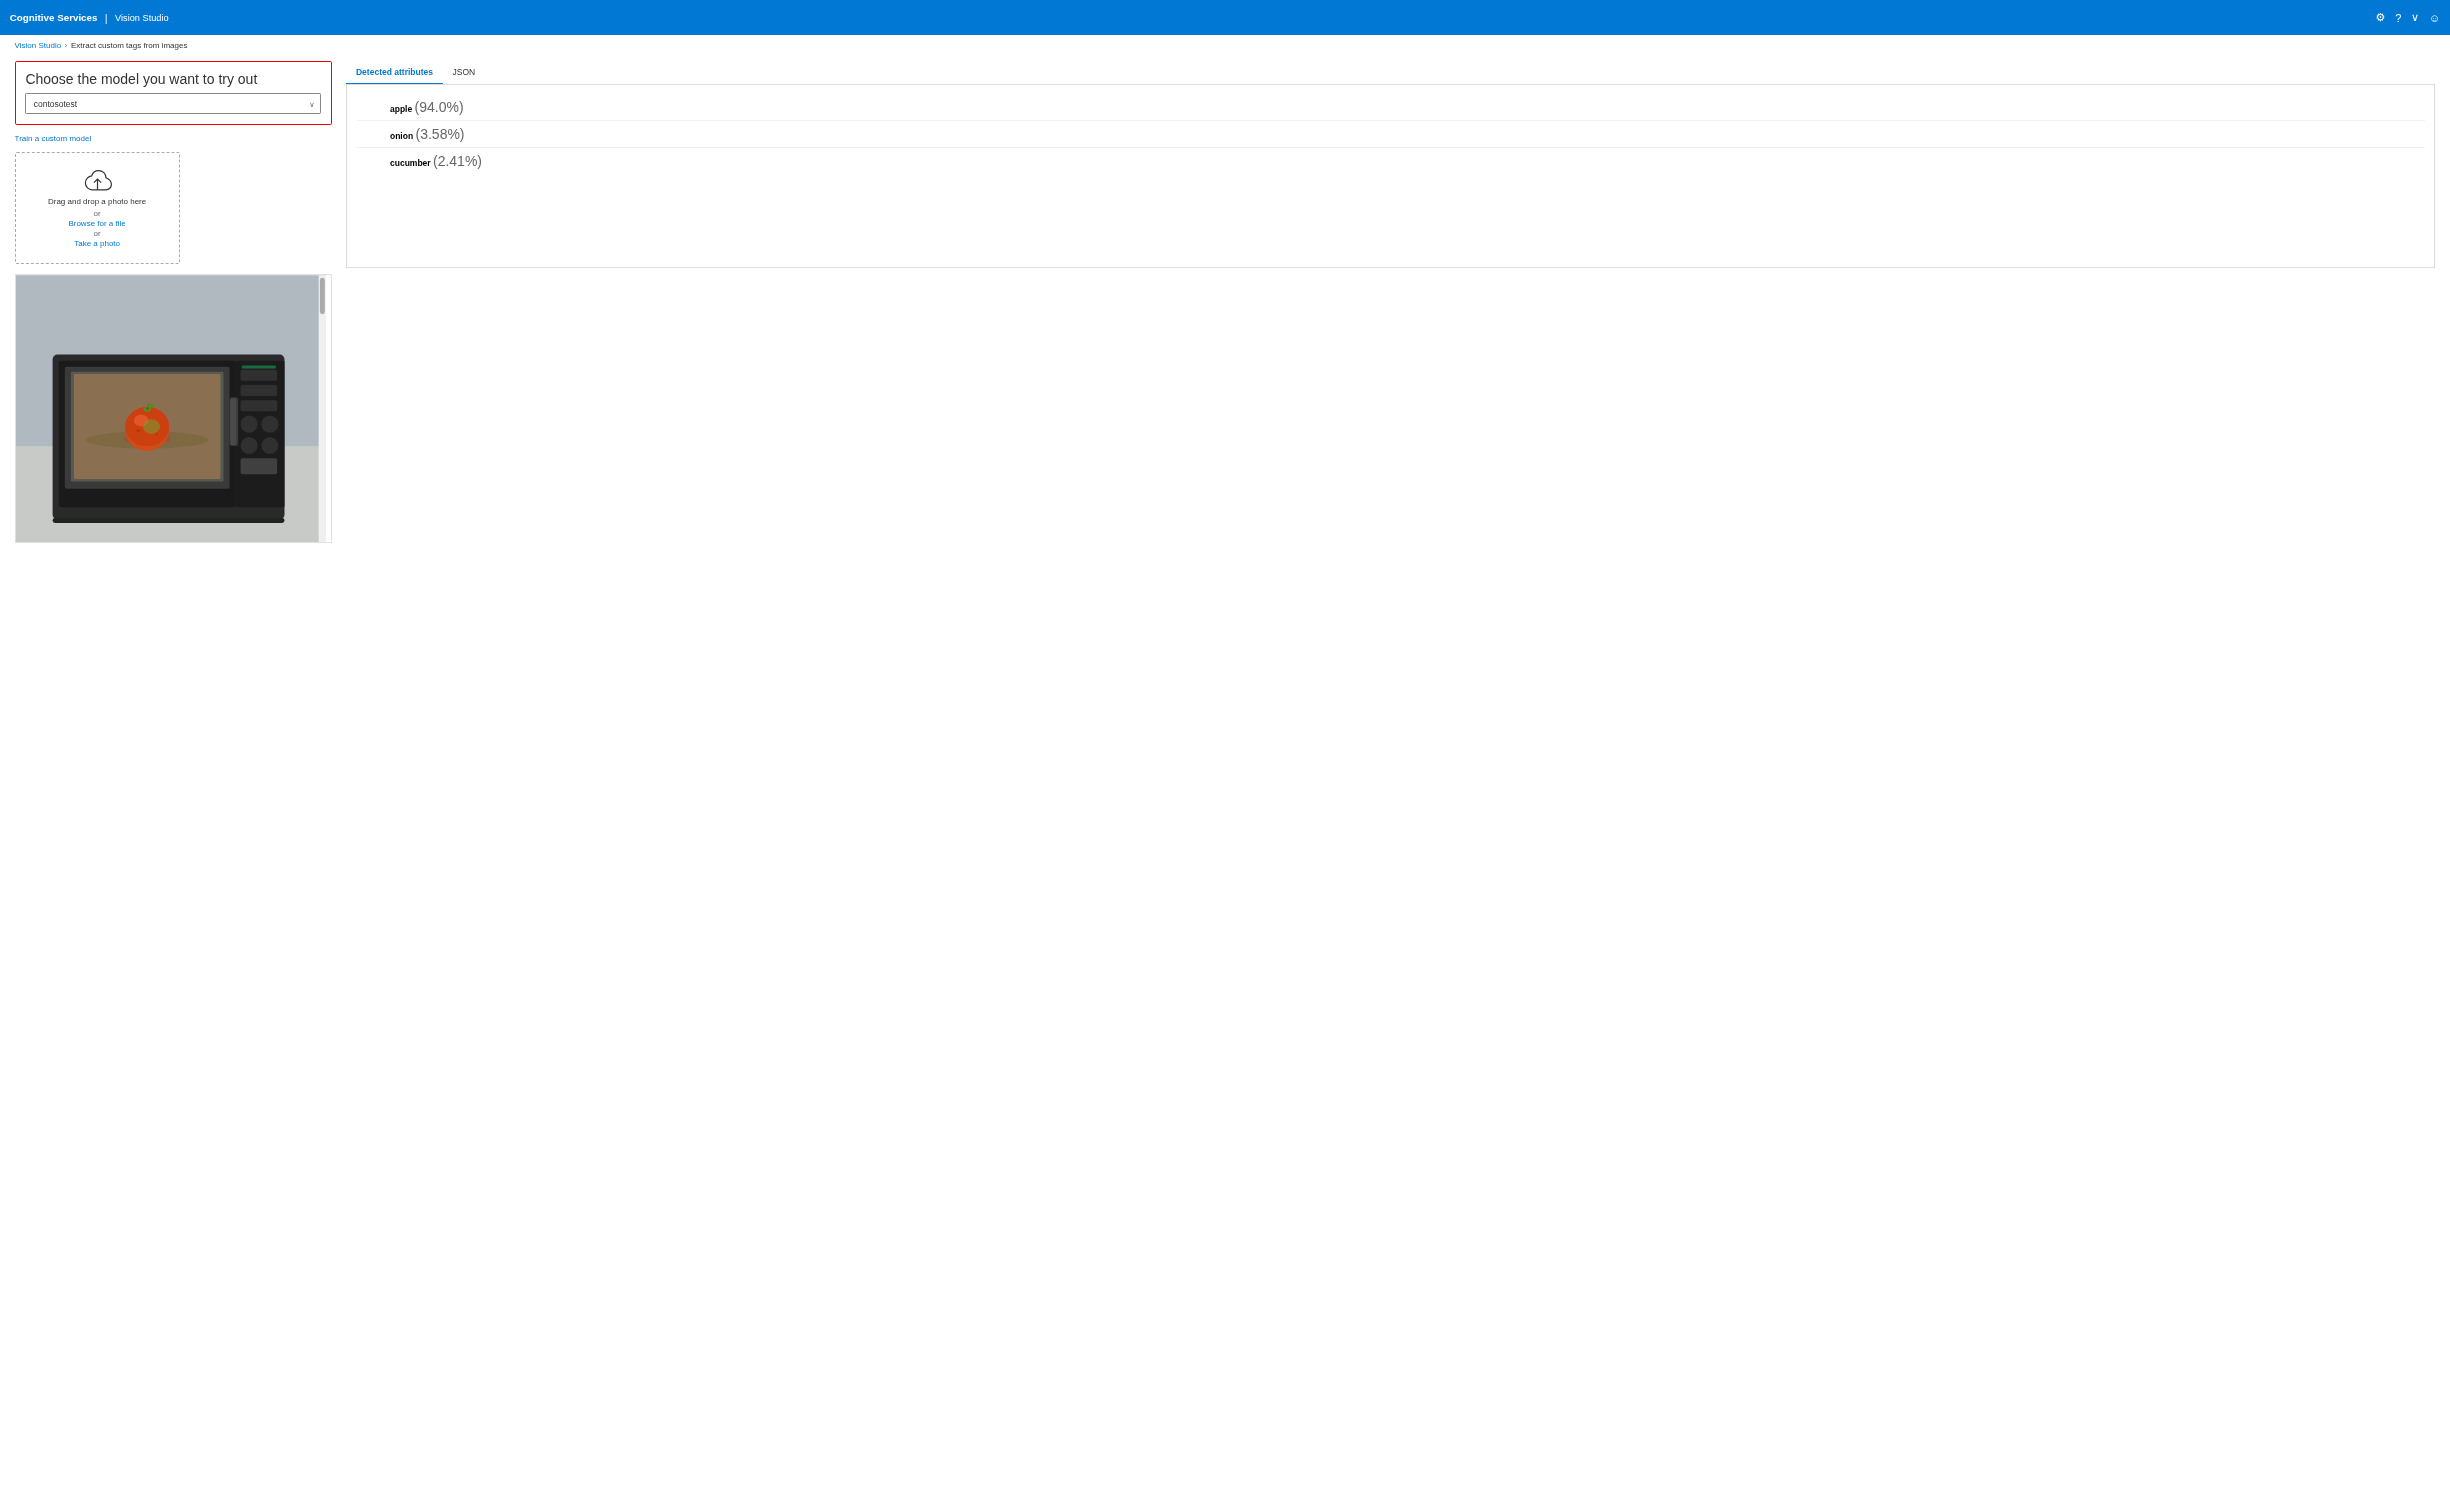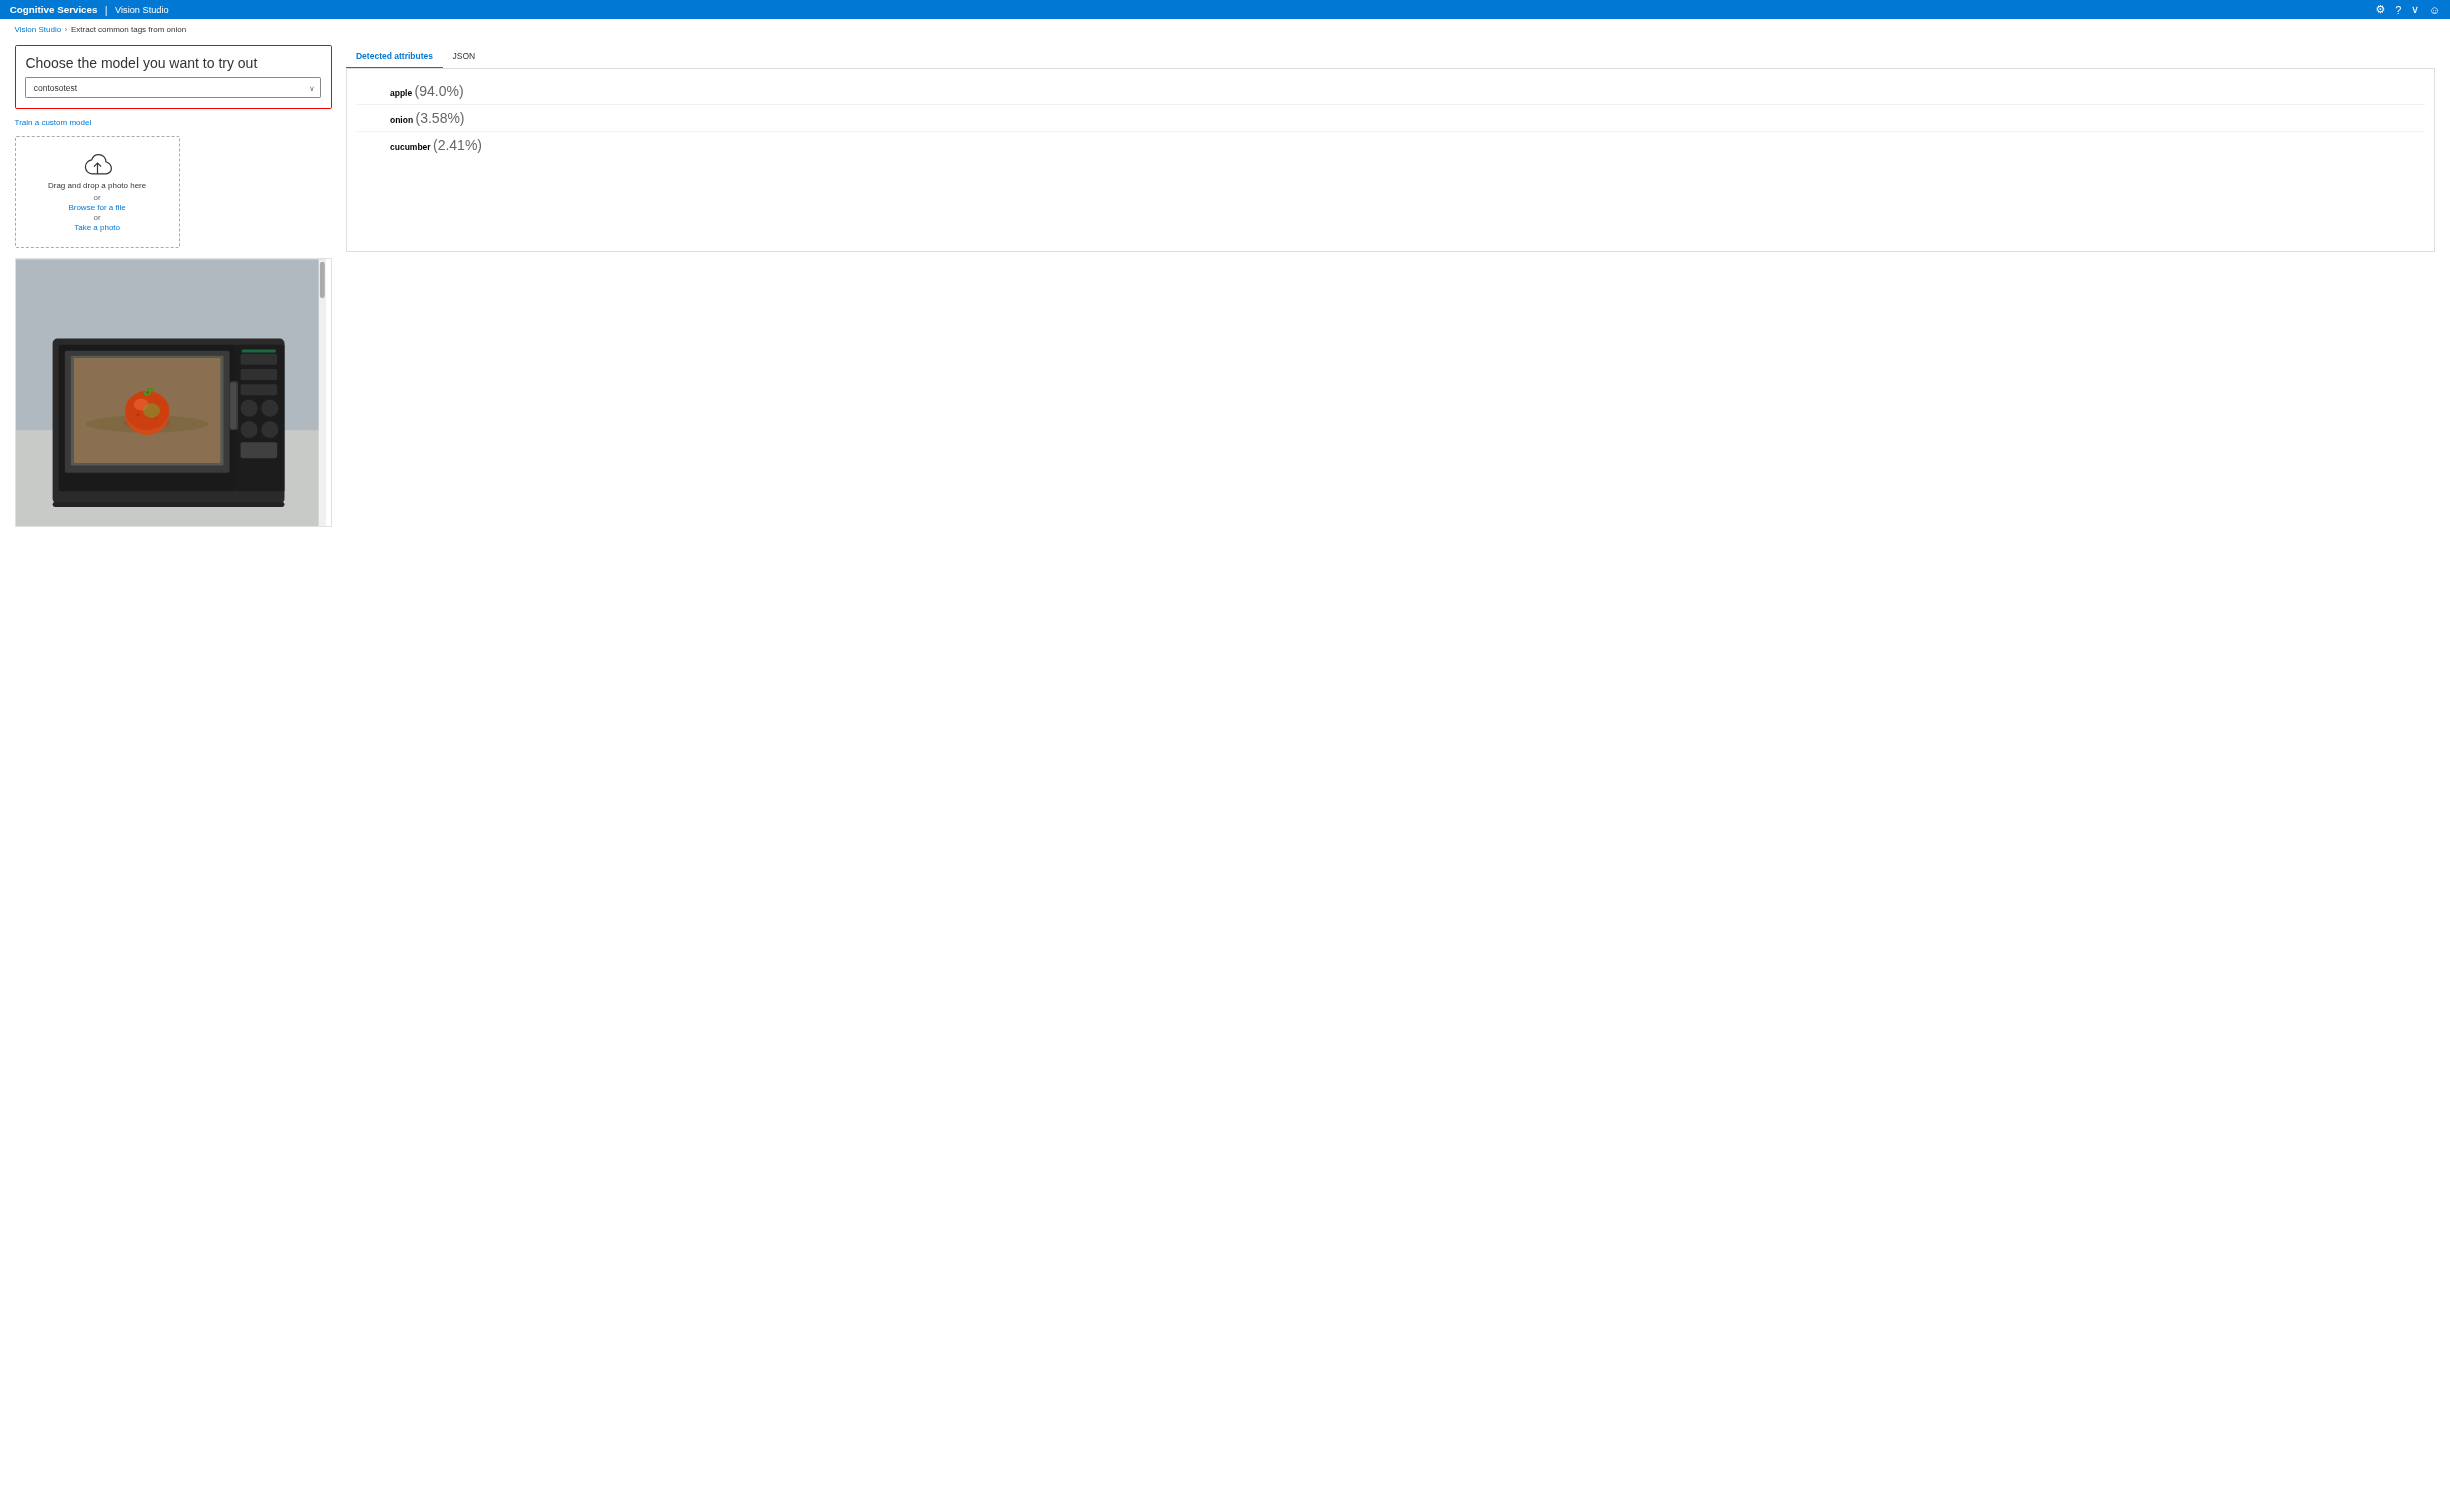--- a/index.html
+++ b/index.html
@@ -2,21 +2,21 @@
 <html style="font-size:9.8px"><head>
   <meta charset="utf-8">
   <style>
     * { box-sizing: border-box; margin: 0; padding: 0; }
     body { font-family: 'Segoe UI', Arial, sans-serif; font-size: 8.5px; background: #fff; color: #333; }
 
     
     .topbar {
       background: #0078d4;
       color: #fff;
-      height: 19px;
+      height: 35px;
       display: flex;
       align-items: center;
       padding: 0 9.8px;
       justify-content: space-between;
     }
     .topbar-left {
       display: flex;
       align-items: center;
       gap: 4.9px;
       font-size: 9.8px;
@@ -223,21 +223,21 @@
     <span class="topbar-icon">⚙</span>
     <span class="topbar-icon">?</span>
     <span class="topbar-icon">∨</span>
     <span class="topbar-icon">☺</span>
   </div>
 </div>
 
 <div class="breadcrumb">
   <a class="breadcrumb-link">Vision Studio</a>
   <span class="breadcrumb-sep">›</span>
-  <span class="breadcrumb-current">Extract common tags from onion</span>
+  <span class="breadcrumb-current">Extract custom tags from images</span>
 </div>
 
 <div class="main-content">
 
   <div class="left-panel">
 
     
     <div class="model-selector-box">
       <div class="model-selector-label">Choose the model you want to try out</div>
       <div class="dropdown-wrapper">

